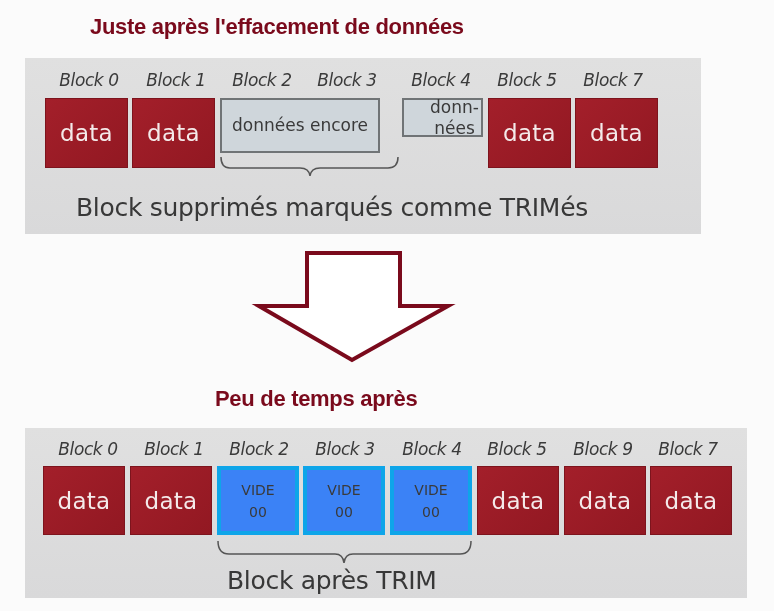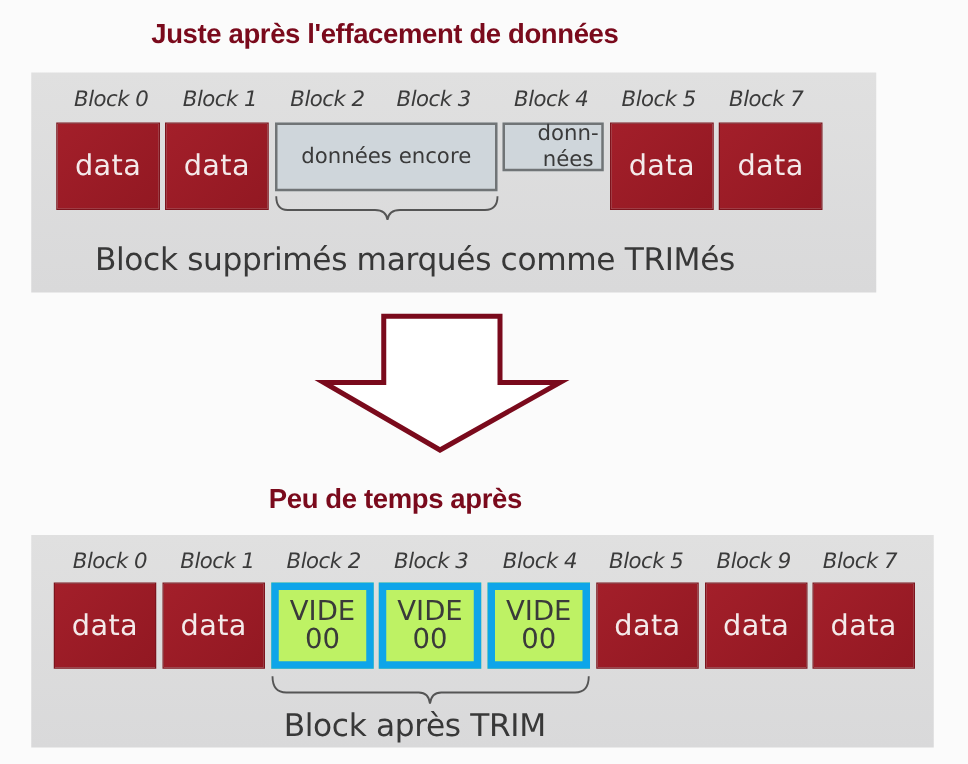--- a/index.html
+++ b/index.html
@@ -28,50 +28,50 @@
   .red {
     background:#9a1a24;
     background:linear-gradient(135deg,#a31f2a 0%,#921822 100%);
     border:1px solid #7d141d;
     color:#f4eaea; font-size:23px; letter-spacing:0.3px;
   }
   .grey {
     background:#cfd6db; border:2px solid #707476; color:#3a3a3a; font-size:17px; line-height:21px;
   }
   .white {
-    background:#bef264; border:6px solid #0ea5e9; color:#3a3a3a; font-size:22px; line-height:22px;
+    background:#3b82f6; border:4px solid #0ea5e9; color:#3a3a3a; font-size:14px; line-height:22px;
     flex-direction:column;
   }
   .caption {
     position:absolute; color:#383838; font-size:25px; white-space:nowrap; letter-spacing:-0.3px;
   }
   svg { position:absolute; overflow:visible; }
 </style>
 </head>
 <body>
 
-<div class="heading" style="left:90px; top:14px;margin-left:31px;">Juste après l'effacement de données</div>
+<div class="heading" style="left:90px; top:14px;">Juste après l'effacement de données</div>
 
 <div class="panel" style="left:25px; top:58px; width:676px; height:176px;"></div>
 
 <div class="lbl" style="left:44px; top:70px; width:90px;">Block 0</div>
 <div class="lbl" style="left:131px; top:70px; width:90px;">Block 1</div>
 <div class="lbl" style="left:217px; top:70px; width:90px;">Block 2</div>
 <div class="lbl" style="left:302px; top:70px; width:90px;">Block 3</div>
 <div class="lbl" style="left:396px; top:70px; width:90px;">Block 4</div>
 <div class="lbl" style="left:482px; top:70px; width:90px;">Block 5</div>
 <div class="lbl" style="left:568px; top:70px; width:90px;">Block 7</div>
 
 <div class="blk red" style="left:45px; top:98px; width:83px; height:70px;">
   <span>data</span>
 </div>
 <div class="blk red" style="left:132px; top:98px; width:83px; height:70px;">
   <span>data</span>
 </div>
-<div class="blk grey" style="left:220px; top:98px; width:178px; height:55px; flex-direction:column;">
+<div class="blk grey" style="left:220px; top:98px; width:160px; height:55px; flex-direction:column;">
   <span>données encore</span>
 </div>
 <div class="blk grey" style="left:402px; top:98px; width:81px; height:39px; flex-direction:column;padding-left:24px;">
   <span>donn-</span>
   <span>nées</span>
 </div>
 <div class="blk red" style="left:488px; top:98px; width:83px; height:70px;">
   <span>data</span>
 </div>
 <div class="blk red" style="left:575px; top:98px; width:83px; height:70px;">

